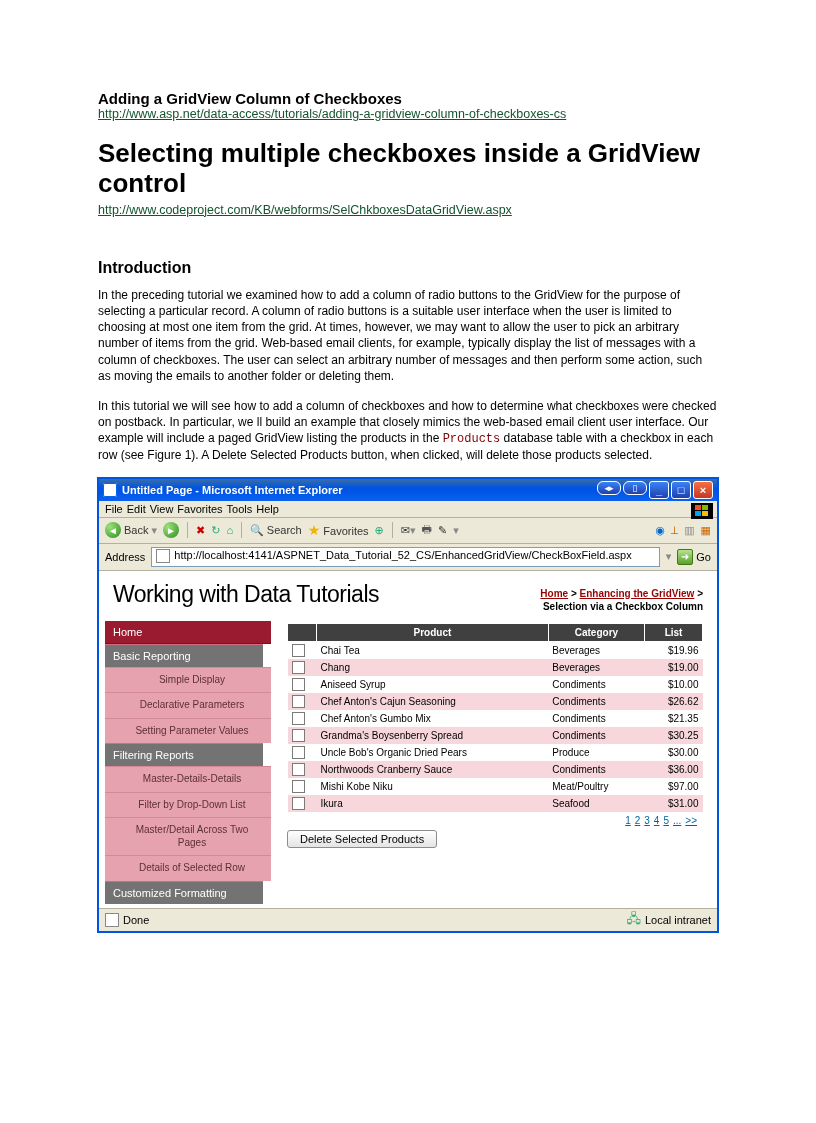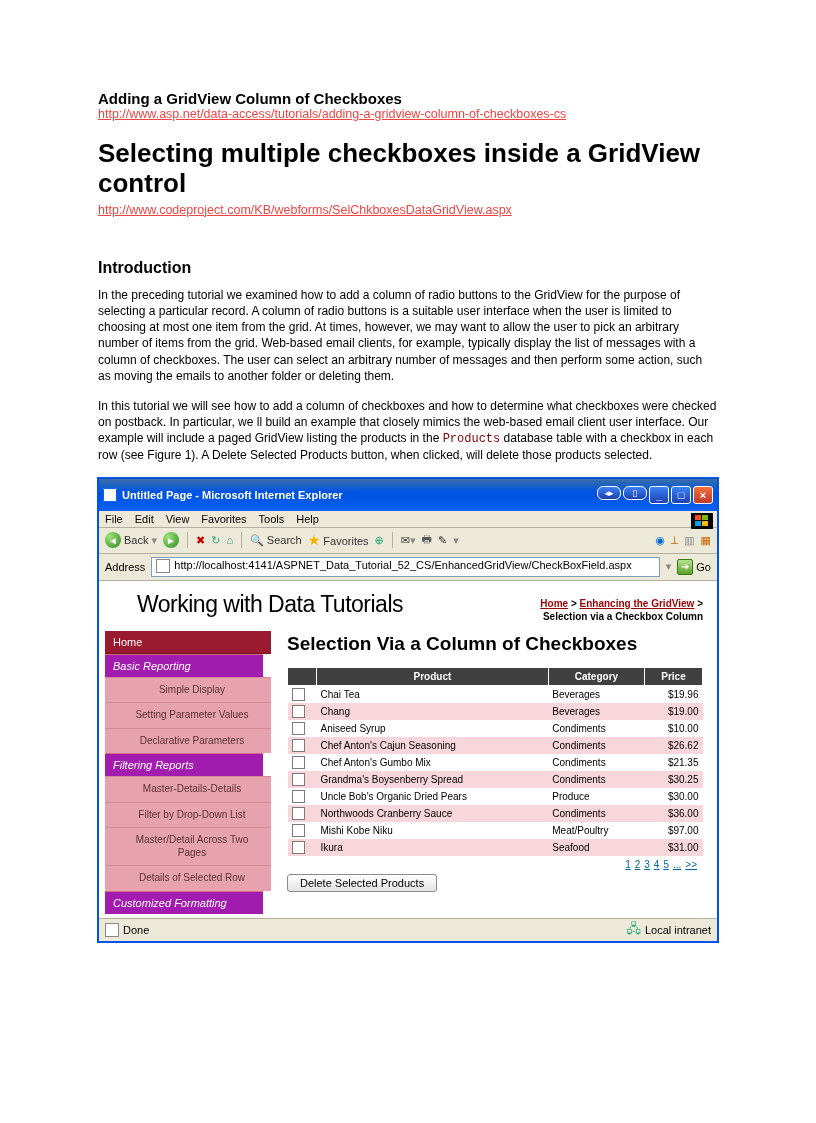--- a/index.html
+++ b/index.html
@@ -13,21 +13,21 @@
   }
   .page {
     padding: 90px 98px 60px 98px;
   }
   .doc-title {
     font-family: Arial, sans-serif;
     font-size: 15px;
     font-weight: bold;
   }
   a.ext-link {
-    color: #ef4444;
+    color: #14532d;
     text-decoration: underline;
     font-size: 12.5px;
   }
   h1.main-heading {
     font-family: Tahoma, Arial, sans-serif;
     font-size: 26px;
     font-weight: bold;
     margin: 18px 0 4px 0;
     line-height: 1.15;
   }
@@ -52,21 +52,21 @@
     width: 618px;
     border: 1px solid #0054E3;
     margin-top: 6px;
     font-family: Tahoma, Arial, sans-serif;
     font-size: 11px;
     box-shadow: 0 0 0 1px #0054E3;
   }
   .titlebar {
     background: linear-gradient(#3a6ea5, #0054E3 40%, #0054E3 55%, #0a61f0);
     color: #fff;
-    height: 32px;
+    height: 22px;
     display: flex;
     align-items: center;
     padding: 0 4px;
   }
   .titlebar .tb-icon {
     width: 14px; height: 14px;
     background: #fff;
     border-radius: 2px;
     margin-right: 5px;
     display: inline-block;
@@ -90,21 +90,21 @@
     color: #fff; font-weight: bold; font-size: 11px;
     background: linear-gradient(#3b82f6,#1e40af);
   }
   .tb-close { background: linear-gradient(#f86f3d,#c0392b); }
 
   .menubar {
     background: #ece9d8;
     border-bottom: 1px solid #b4b0a0;
     padding: 2px 6px;
     display: flex;
-    gap: 12px;
+    gap: 4px;
     font-size: 11px;
     position: relative;
   }
   .menubar .menu-item { color: #000; }
   .menubar .winflag {
     position: absolute; right: 4px; top: 2px;
     width: 22px; height: 16px;
     background: #000;
     display:flex; align-items:center; justify-content:center;
   }
@@ -163,21 +163,20 @@
   .content-area {
     background: #fff;
     padding: 0;
   }
   .site-header {
     padding: 10px 14px 4px 14px;
     display: flex;
     align-items: flex-start;
     justify-content: space-between;
     border-bottom: 0;
-    margin-left: 24px;
   }
   .site-title {
     font-family: Verdana, Arial, sans-serif;
     font-size: 23px;
     font-weight: normal;
     color: #000;
     letter-spacing: -0.5px;
   }
   .breadcrumb {
     text-align: right;
@@ -204,27 +203,26 @@
   }
   .nav-sec-dark {
     background: #9a1a2f;
     color: #fff;
     padding: 5px 8px;
     font-size: 11px;
     border-bottom: 1px solid #7a1020;
     margin-right: 2px;
   }
   .nav-sec-mid {
-    background: #a21caf;
+    background: #737373;
     color: #fff;
     padding: 5px 8px;
     font-size: 11px;
     border-top: 1px solid #d46b80;
     margin-right: 10px;
-    font-style: italic;
   }
   .nav-item {
     background: #e6a3af;
     color: #5c3030;
     padding: 6px 8px 6px 16px;
     font-size: 10px;
     border-top: 1px solid #d38a97;
     margin-right: 2px;
     line-height: 1.25;
     text-align: center;
@@ -407,40 +405,39 @@
           <span>Selection via a Checkbox Column</span>
         </div>
       </div>
 
       <div class="main-cols">
 
         <div class="sidebar">
           <div class="nav-sec-dark">Home</div>
           <div class="nav-sec-mid">Basic Reporting</div>
           <div class="nav-item">Simple Display</div>
+          <div class="nav-item">Declarative Parameters</div>
           <div class="nav-item">Setting Parameter Values</div>
-          <div class="nav-item">Declarative Parameters</div>
           <div class="nav-sec-mid">Filtering Reports</div>
           <div class="nav-item">Master-Details-Details</div>
           <div class="nav-item">Filter by Drop-Down List</div>
           <div class="nav-item">Master/Detail Across Two Pages</div>
           <div class="nav-item">Details of Selected Row</div>
           <div class="nav-sec-mid" style="line-height:1.1">Customized Formatting</div>
         </div>
 
         <div class="rightcol">
-          <div class="page-h1">Selection Via a Column of Checkboxes</div>
 
           <table class="grid">
             <thead>
               <tr>
                 <th style="width:16px"></th>
                 <th>Product</th>
                 <th>Category</th>
-                <th>Price</th>
+                <th>List</th>
               </tr>
             </thead>
             <tbody id="grid-body">
                 <tr>
                   <td><span class="chk"></span></td>
                   <td>Chai Tea</td>
                   <td>Beverages</td>
                   <td class="price-col">$19.96</td>
                 </tr>
                 <tr class="alt">

